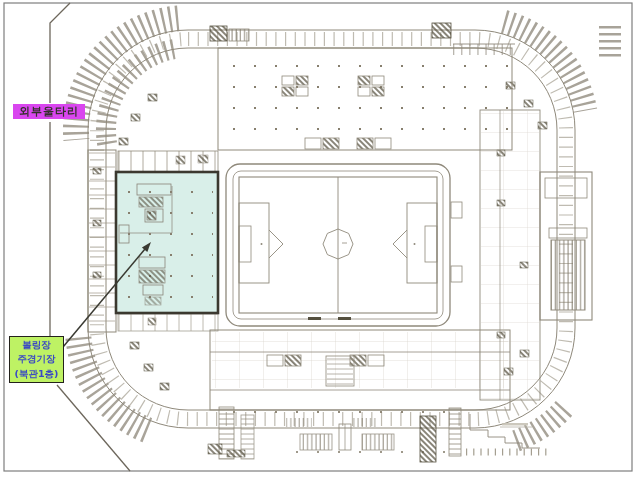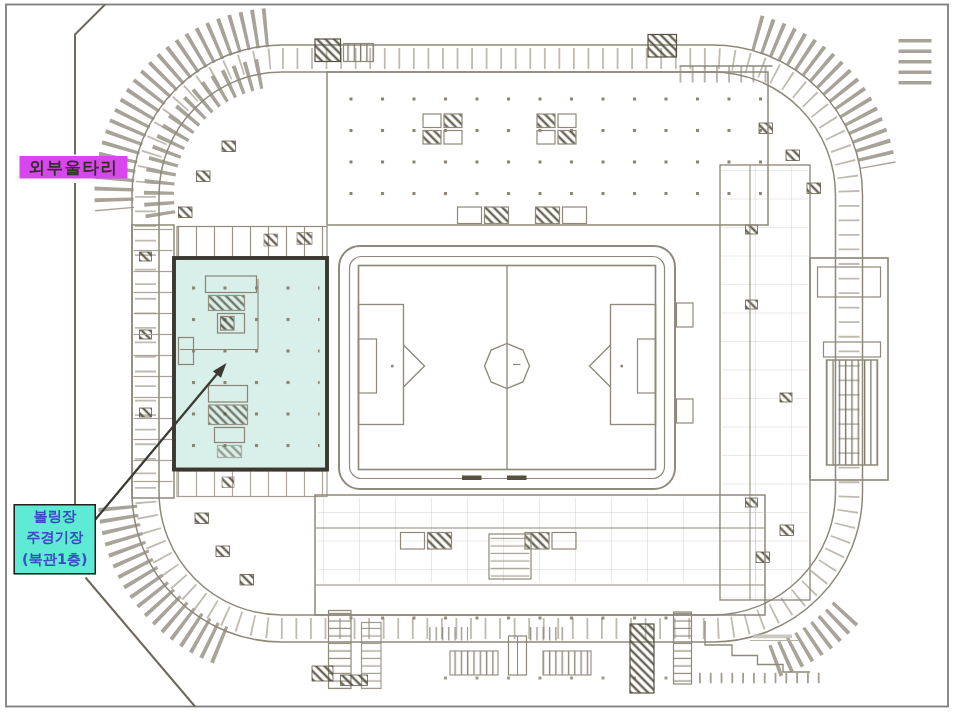--- a/index.html
+++ b/index.html
@@ -7,21 +7,21 @@
     position:relative;width:640px;height:480px;margin:0 auto;
     background:#ffffff;overflow:hidden;
     font-family:"DejaVu Sans","Liberation Sans",sans-serif;
   }
   #plan-svg{position:absolute;left:0;top:0;}
   .lbl{position:absolute;color:#33302a;font-weight:bold;white-space:nowrap;}
   #fence-label{left:13px;top:104px;width:72px;text-align:center;font-size:11px;letter-spacing:1px;background:#d946ef;}
   #stadium-label{left:296px;top:200px;width:86px;text-align:center;font-size:11.5px;letter-spacing:2px;}
   #callout-box{
     position:absolute;left:9px;top:336px;width:53px;height:45px;
-    border:1.6px solid #23211c;background:#5eead4;
+    border:1.6px solid #23211c;background:#bef264;
     display:flex;flex-direction:column;justify-content:center;align-items:center;
     color:#3a49c4;font-weight:bold;font-size:9.5px;line-height:1.5;text-align:center;
   }
 </style>
 </head>
 <body>
 
 <div id="stage">
 
 <svg id="plan-svg" width="640" height="480" viewBox="0 0 640 480">

